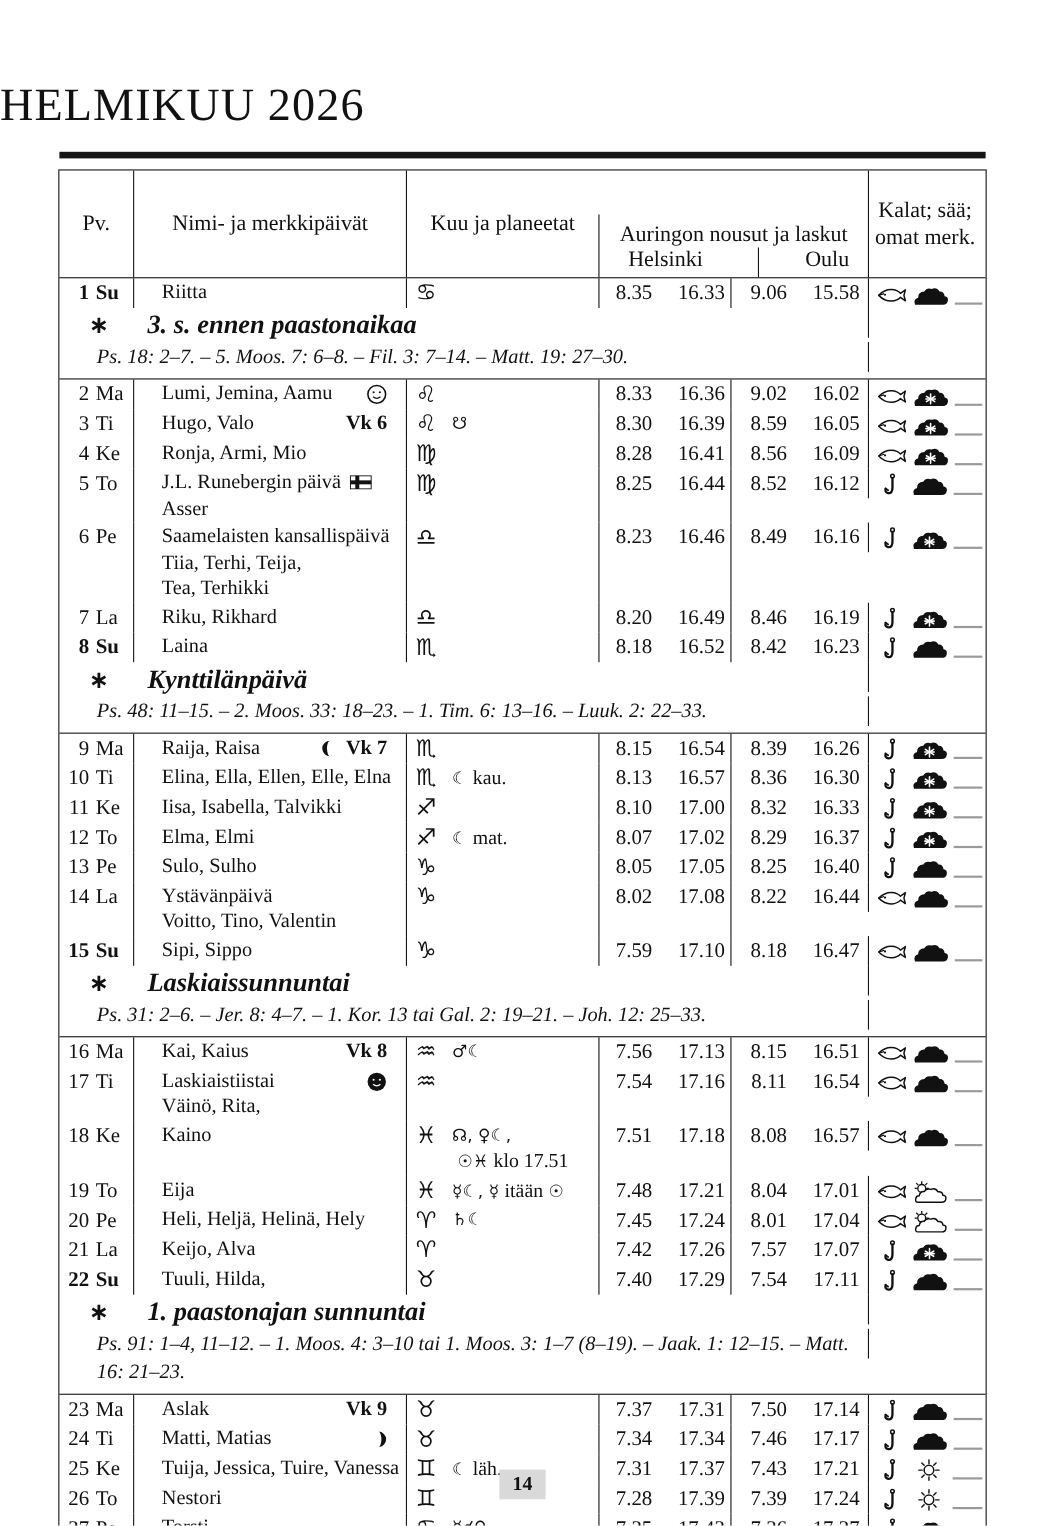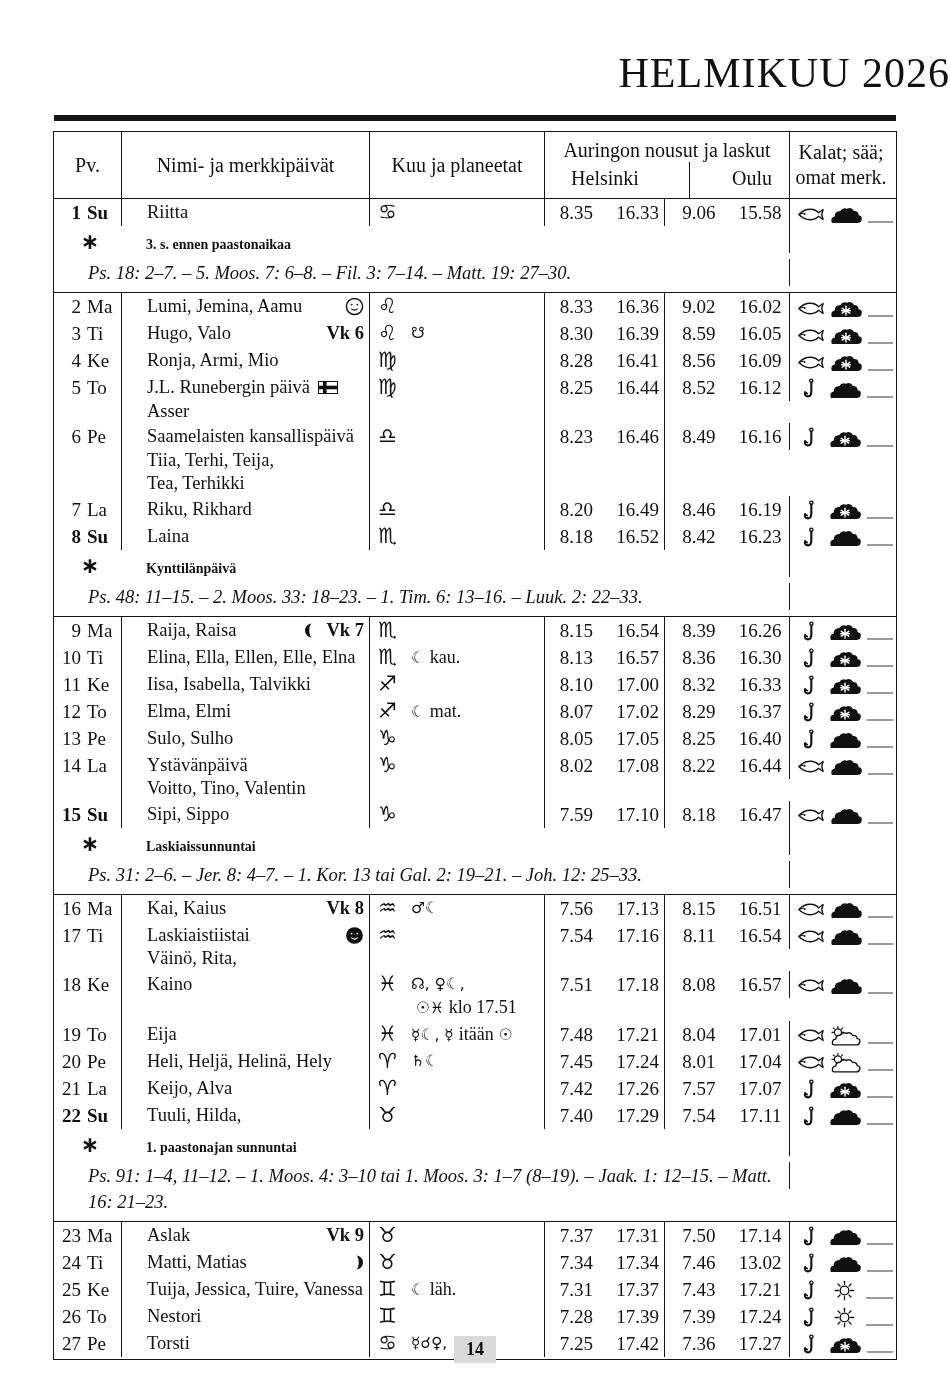--- a/index.html
+++ b/index.html
@@ -1,62 +1,62 @@
 <!DOCTYPE html>
 <html><head>
 <meta charset="utf-8">
 <style>
   html,body{margin:0;padding:0;background:#fff;}
   .page{width:950px;height:1387px;background:#fff;position:relative;
         font-family:"Liberation Serif",serif;color:#111;overflow:hidden;}
-  .title{text-align:right;padding-top:49px;font-size:42px;letter-spacing:1px;}
+  .title{text-align:left;padding-top:72px;font-size:42px;letter-spacing:1px;}
   .bar{margin:18px auto 10px;width:842px;height:6px;background:#151515;}
   .almanac{width:842px;margin:0 auto;border:1.6px solid #151515;}
   
   .head{display:grid;grid-template-columns:67px 248px 175px 245px 103px;min-height:66px;
         border-bottom:1.4px solid #151515;}
   .hcell{display:flex;align-items:center;justify-content:center;font-size:20px;text-align:center;}
   .hcell.bl{border-left:1.35px solid #151515;}
-  .hsun{flex-direction:column;align-items:stretch;justify-content:flex-start;}
+  .hsun{flex-direction:column;align-items:stretch;justify-content:flex-start;margin-top:40px;}
   .hsun-title{text-align:center;padding-top:7px;}
   .hsun-cities{display:grid;grid-template-columns:120px 125px;flex:1;gap:24px;}
   .hcity{display:flex;align-items:center;justify-content:center;padding-bottom:4px;}
   .hcity.bl2{border-left:1.35px solid #151515;}
   .hnotes{flex-direction:column;line-height:1.25;justify-content:center;}
   
   .section{display:grid;grid-template-columns:67px 248px 175px 120px 125px 104px;
            border-top:1.4px solid #151515;padding-bottom:2px;}
   .section.first{border-top:none;}
   .row{display:contents;}
   .cell{line-height:23.5px;font-size:19px;}
   .cell.bl{border-left:1.35px solid #151515;}
   .c-date{display:flex;align-items:flex-start;padding-top:2px;}
   .d-num{width:27px;text-align:right;}
   .d-wd{margin-left:6px;}
   .row.sunday .d-num,.row.sunday .d-wd{font-weight:bold;}
   .c-names{padding:2px 3px 0 25px;font-size:18.5px;}
   .nline{display:flex;justify-content:space-between;align-items:center;}
   .ntext{white-space:nowrap;}
-  .marker{display:flex;gap:6px;align-items:center;font-weight:bold;margin-right:2px;}
+  .marker{display:flex;gap:6px;align-items:center;font-weight:bold;margin-right:14px;}
   .flagbox{display:inline-block;vertical-align:-1px;margin:0 3px;}
   .c-moon{padding:2px 1px 0 8px;font-size:18px;}
   .mline1{display:flex;align-items:center;}
   .zsign{width:33px;font-size:21px;font-family:"DejaVu Sans",sans-serif;}
   .mnote{font-family:"DejaVu Sans",sans-serif;font-size:15.5px;white-space:nowrap;}
   .mnote .fin{font-family:"Liberation Serif",serif;font-size:18px;text-align:right;}
   .mnote2{padding-left:38px;}
   .c-time{display:flex;justify-content:center;gap:23px;padding-top:2px;align-items:flex-start;}
   .t{width:43px;text-align:right;}
   .c-notes{display:flex;align-items:center;gap:5px;padding:3px 0 0 7px;height:24px;}
   .fishbox{width:28px;display:flex;justify-content:center;align-items:center;}
   .wbox{width:37px;display:flex;justify-content:center;align-items:center;}
   .ownline{width:29px;height:15px;border-bottom:2px solid #9a9a9a;}
   .feast-cell{grid-column:1/6;display:flex;align-items:baseline;padding:3px 0 1px;line-height:26px;}
   .fmark{width:72px;text-align:center;font-size:22px;font-weight:bold;font-family:"DejaVu Sans",sans-serif;}
-  .ftitle{font-weight:bold;font-size:14px;margin-left:20px;}
+  .ftitle{font-weight:bold;font-size:24px;margin-left:8px;font-style:italic;}
   .script-cell{grid-column:1/6;font-style:italic;font-size:18.5px;padding:1px 0 4px 34px;line-height:26px;}
   .pagenum{position:absolute;bottom:24px;left:50%;transform:translateX(-50%);
            background:#d9d9d9;padding:3px 12px;font-weight:bold;font-size:18px;}
   svg{display:block;}
 </style>
 </head>
 <body>
 
 <div class="page">
   <div class="title">HELMIKUU 2026</div>
@@ -998,21 +998,21 @@
               </div>
             </div><div class="cell bl c-moon">
               <div class="mline1">
                 <span class="zsign">♉</span>
               </div>
             </div><div class="cell bl c-time">
               <span class="t">7.34</span>
               <span class="t">17.34</span>
             </div><div class="cell bl c-time">
               <span class="t">7.46</span>
-              <span class="t">13.02</span>
+              <span class="t">17.17</span>
             </div><div class="cell bl c-notes">
               <span class="fishbox">
                 <svg width="13" height="22" viewBox="0 0 14 24">
                   <circle cx="9" cy="3" r="1.8" fill="none" stroke="#111" stroke-width="1.5"></circle>
                   <path d="M9 5 L9 14.5 Q9 20.5 4.8 20 Q1.2 19.4 2.2 15.5" fill="none" stroke="#111" stroke-width="2.3" stroke-linecap="round"></path>
                   <path d="M2.2 15.5 L4.7 17.1" stroke="#111" stroke-width="1.8" stroke-linecap="round"></path>
                 </svg>
               </span>
               <span class="wbox">
                 <svg width="34" height="19" viewBox="0 0 36 20">

